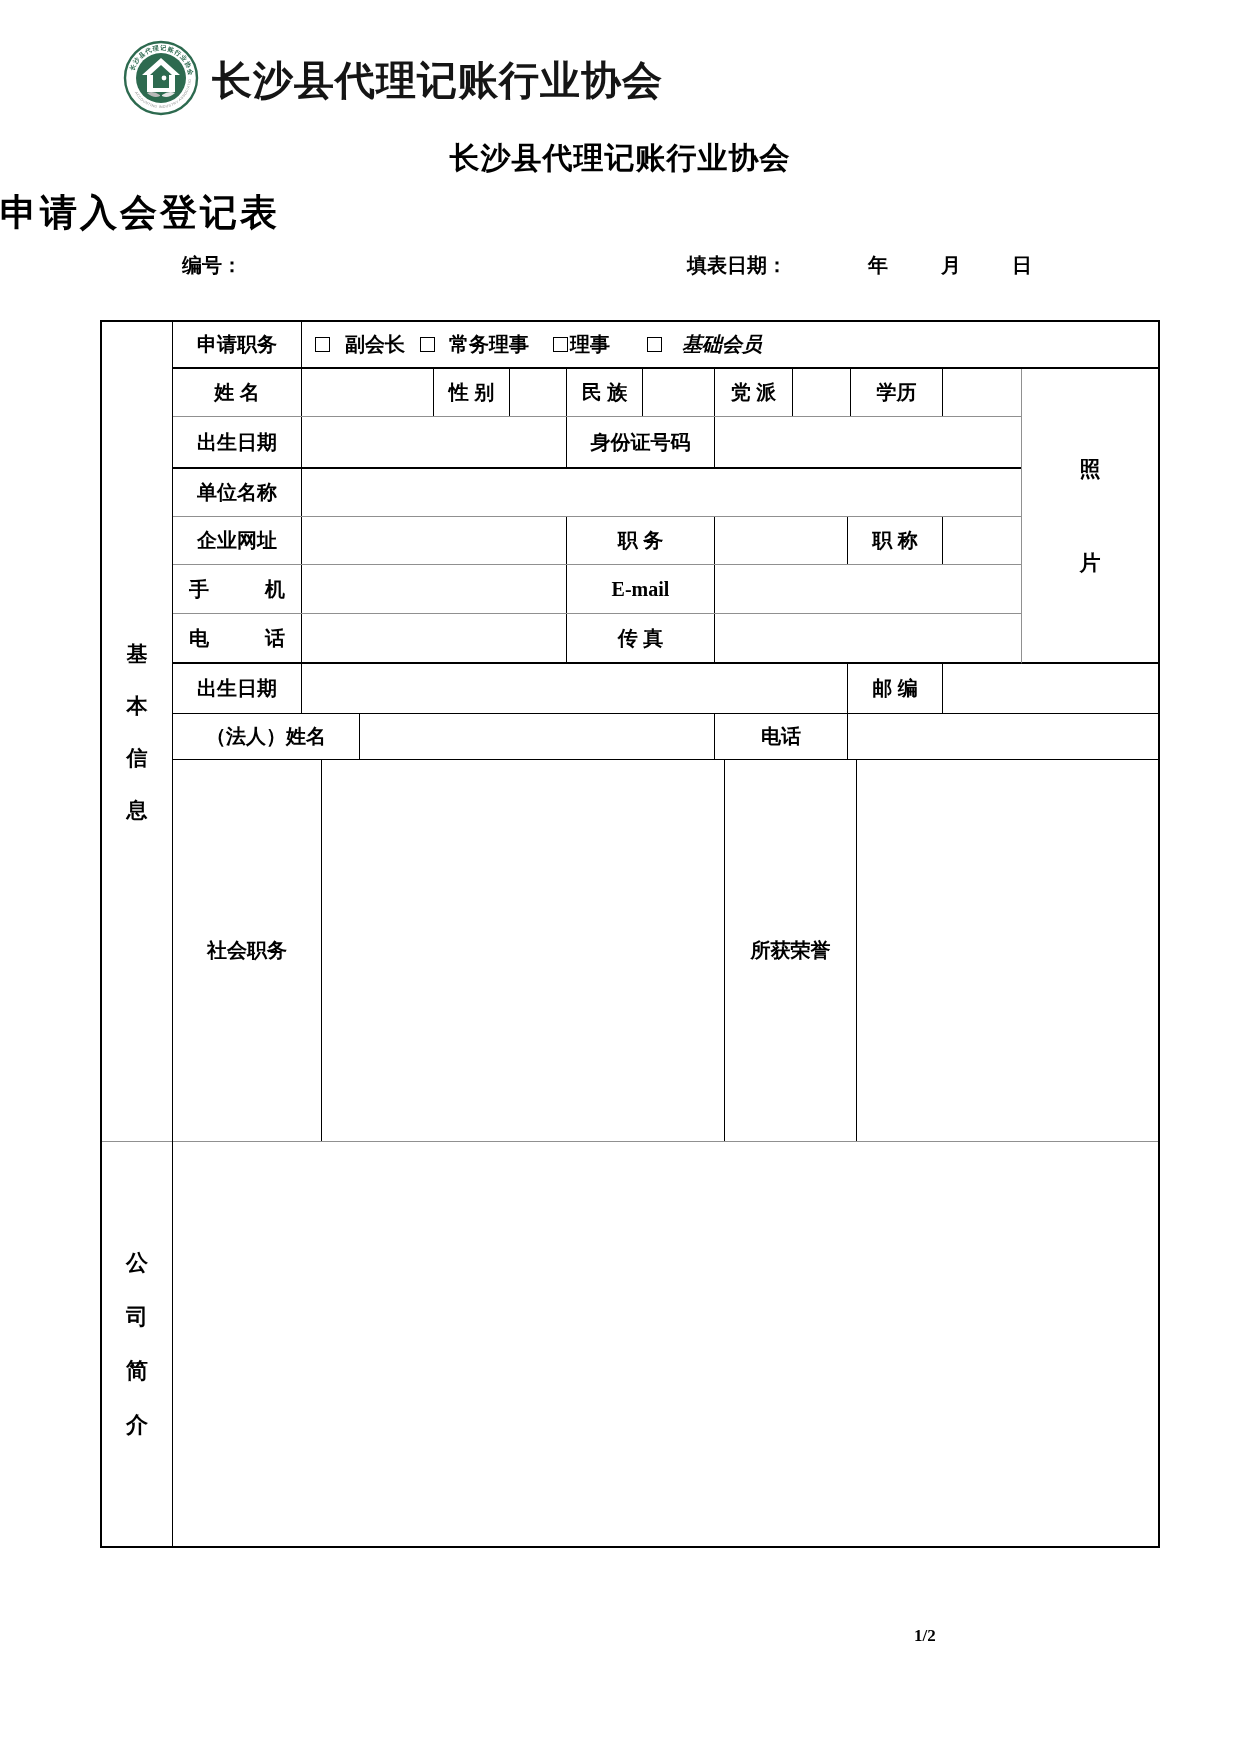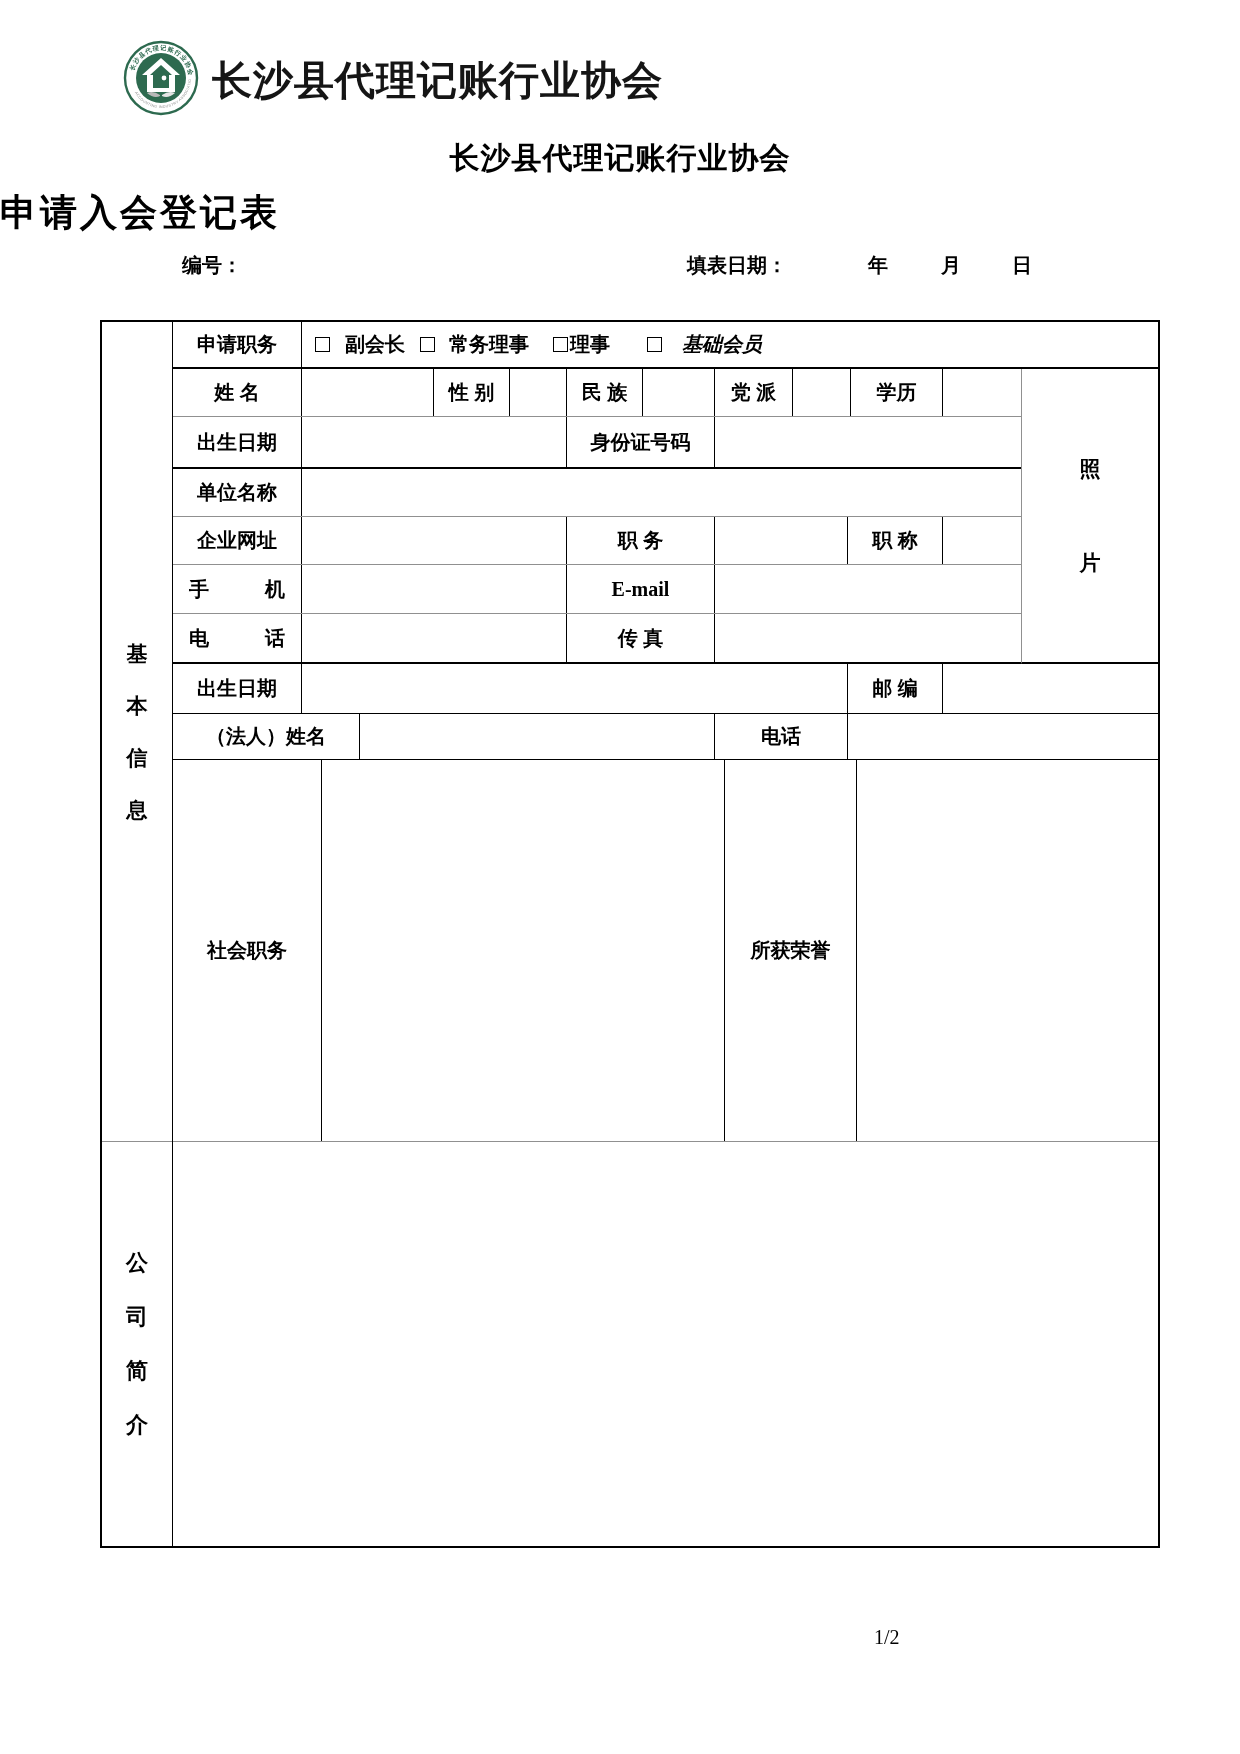--- a/index.html
+++ b/index.html
@@ -51,21 +51,21 @@
   .serif{font-family:"Liberation Serif","DejaVu Serif",serif;}
   
   .opts{flex:1;display:flex;align-items:center;padding-left:13px;border-right:none;}
   .box{display:inline-block;width:15px;height:15px;border:1.5px solid #000;box-sizing:border-box;background:#fff;}
   .g1l{margin-left:15px;} .g2b{margin-left:15px;} .g2l{margin-left:14px;}
   .g3b{margin-left:24px;} .g3l{margin-left:2px;} .g4b{margin-left:37px;} .g4l{margin-left:20px;font-style:italic;}
   
   .photo{position:absolute;right:0;top:47px;width:137px;height:295px;box-sizing:border-box;
          border-left:1px solid #909090;border-bottom:2px solid #000;background:#fff;
          display:flex;flex-direction:column;align-items:center;justify-content:center;gap:66px;font-size:21px;font-weight:700;}
-  .pagenum{position:absolute;left:874px;top:1626px;font-size:20px;font-weight:400;
+  .pagenum{position:absolute;left:914px;top:1626px;font-size:17px;font-weight:700;
            font-family:"Liberation Serif","DejaVu Serif",serif;}
 </style>
 </head>
 <body>
 
 <div class="page">
 
   <div class="logo">
     <svg viewBox="0 0 76 76" width="76" height="76">
       <circle cx="38" cy="38" r="36" fill="#ffffff" stroke="#2d6a4f" stroke-width="2.4"></circle>

